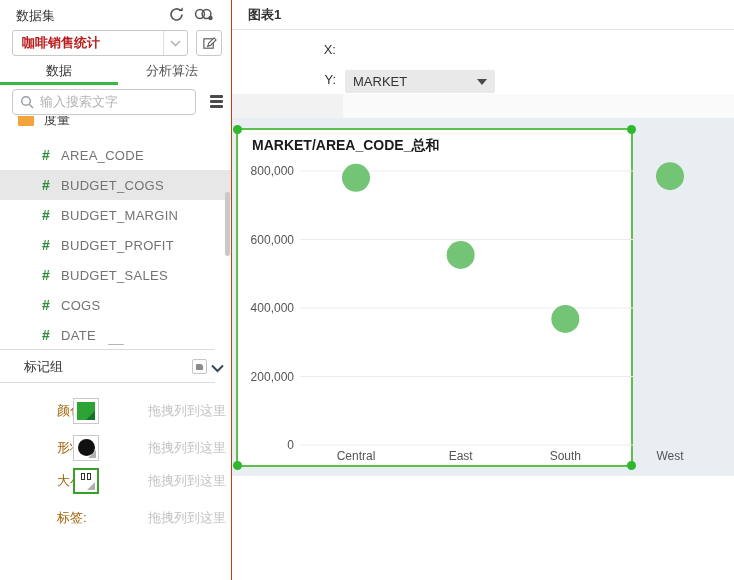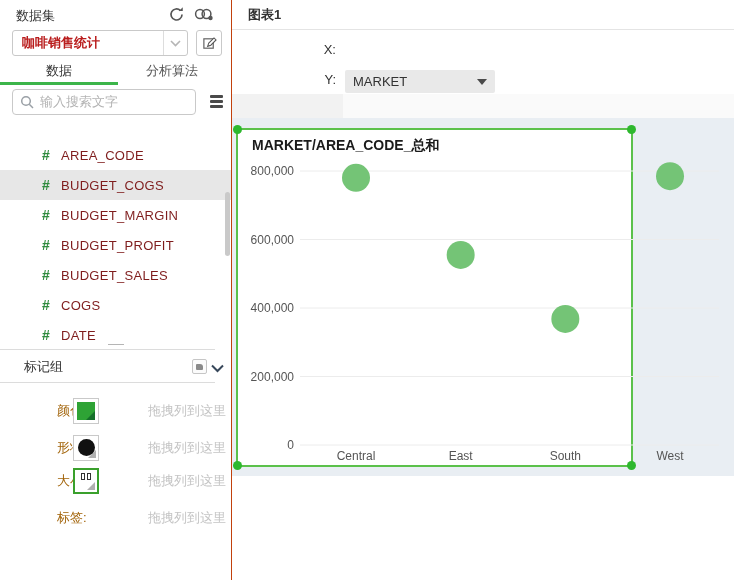--- a/index.html
+++ b/index.html
@@ -22,21 +22,21 @@
   .search-ph { color:#b3b3b3; margin-left:6px; }
   .menu-icon { position:absolute; left:210px; top:95px; width:13px; cursor:pointer; }
   .menu-icon i { display:block; height:2.5px; background:#4a4a4a; margin-bottom:2.5px; border-radius:1px; }
   .field-list { position:absolute; left:0; top:116px; width:231px; height:236px; overflow:hidden; }
   .group-row { position:absolute; left:0; top:-9px; width:100%; height:26px; display:flex; align-items:center; padding-left:18px; }
   .folder-ic { width:16px; height:11px; background:#f2a33c; border-radius:1px; }
   .group-row span.glabel { margin-left:10px; color:#333; }
   .field-row { position:absolute; left:0; width:100%; height:30px; display:flex; align-items:center; padding-left:42px; cursor:pointer; }
   .field-row.selected { background:#e7e7e7; }
   .hash { color:#2e8b3d; font-weight:bold; font-size:14px; width:19px; }
-  .fname { color:#7f1d1d; letter-spacing:.3px; }
+  .fname { color:#737373; letter-spacing:.3px; }
   .list-thumb { position:absolute; right:1px; top:76px; width:5px; height:64px; background:#c9c9c9; border-radius:3px; }
   .splitter { position:absolute; left:50%; top:344px; transform:translateX(-50%); width:16px; height:6px; border-top:1.5px solid #b5b5b5; border-bottom:1.5px solid #b5b5b5; cursor:row-resize; }
   .marks-header { position:absolute; left:0; top:349px; width:215px; height:34px; border-top:1px solid #dcdcdc; border-bottom:1px solid #dcdcdc; }
   .marks-title { position:absolute; left:24px; top:8px; color:#333; }
   .tag-btn { position:absolute; left:192px; top:9px; width:15px; height:15px; border:1px solid #c6c6c6; border-radius:2px; background:#fbfbfb; cursor:pointer; }
   .tag-btn i { position:absolute; left:3px; top:4px; width:7px; height:6px; background:#8a8a8a; border-radius:1px 3px 1px 1px; }
   .marks-chevron { position:absolute; left:211px; top:11px; cursor:pointer; }
   .mark-row { position:absolute; left:0; width:231px; height:26px; }
   .mark-label { position:absolute; left:13px; line-height:26px; color:#a16207;margin-left:44px; }
   .drop-hint { position:absolute; left:148px; line-height:26px; color:#c4c4c4; }
@@ -131,20 +131,24 @@
       </svg>
     <span class="search-ph">输入搜索文字</span>
   </div>
   <span class="menu-icon">
       <i></i>
       <i></i>
       <i></i>
     </span>
 
   <div class="field-list">
+    <div class="group-row">
+      <span class="folder-ic"></span>
+      <span class="glabel">度量</span>
+    </div>
     <div class="field-row" style="top:24px">
         <span class="hash">#</span>
         <span class="fname">AREA_CODE</span>
       </div>
     <div class="field-row selected" style="top:54px">
         <span class="hash">#</span>
         <span class="fname">BUDGET_COGS</span>
       </div>
     <div class="field-row" style="top:84px">
         <span class="hash">#</span>

